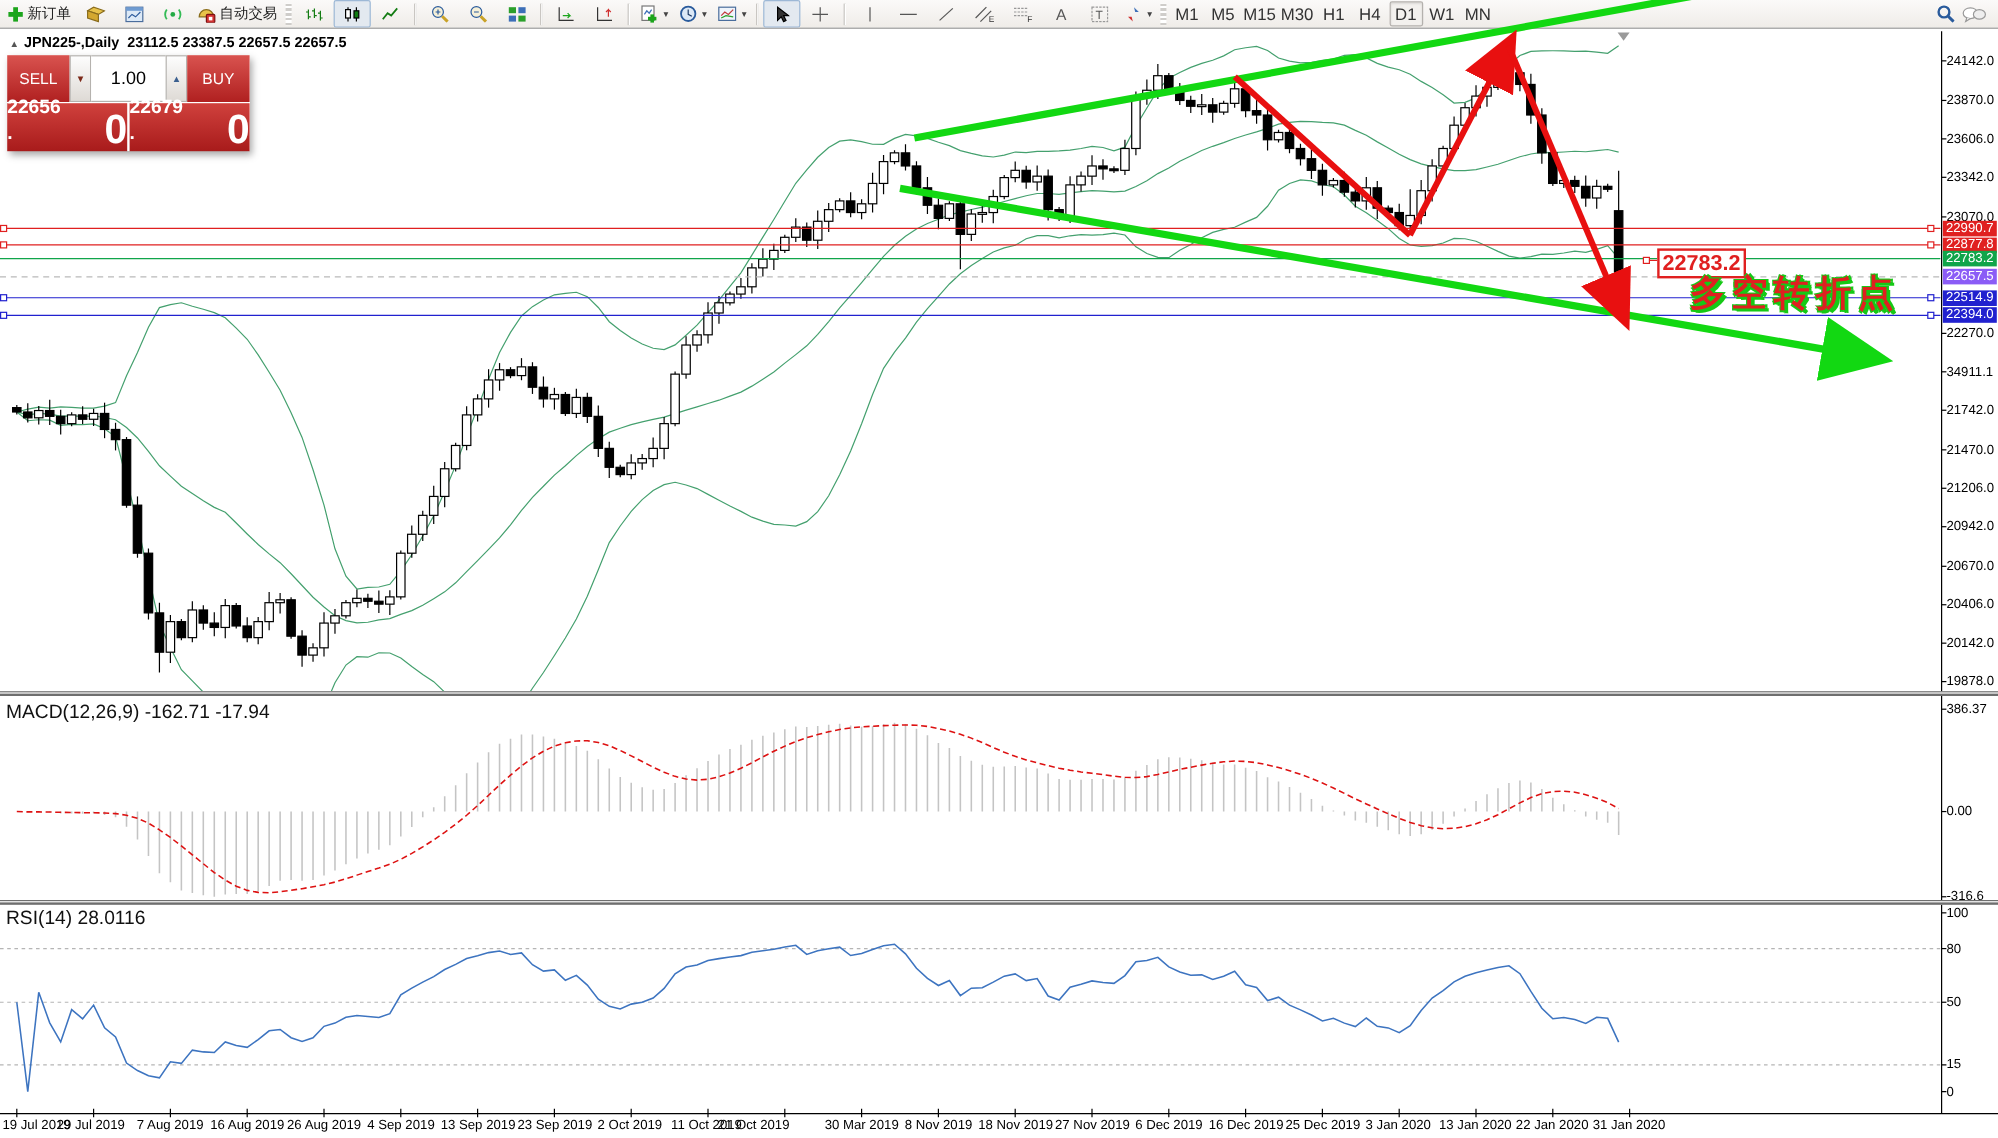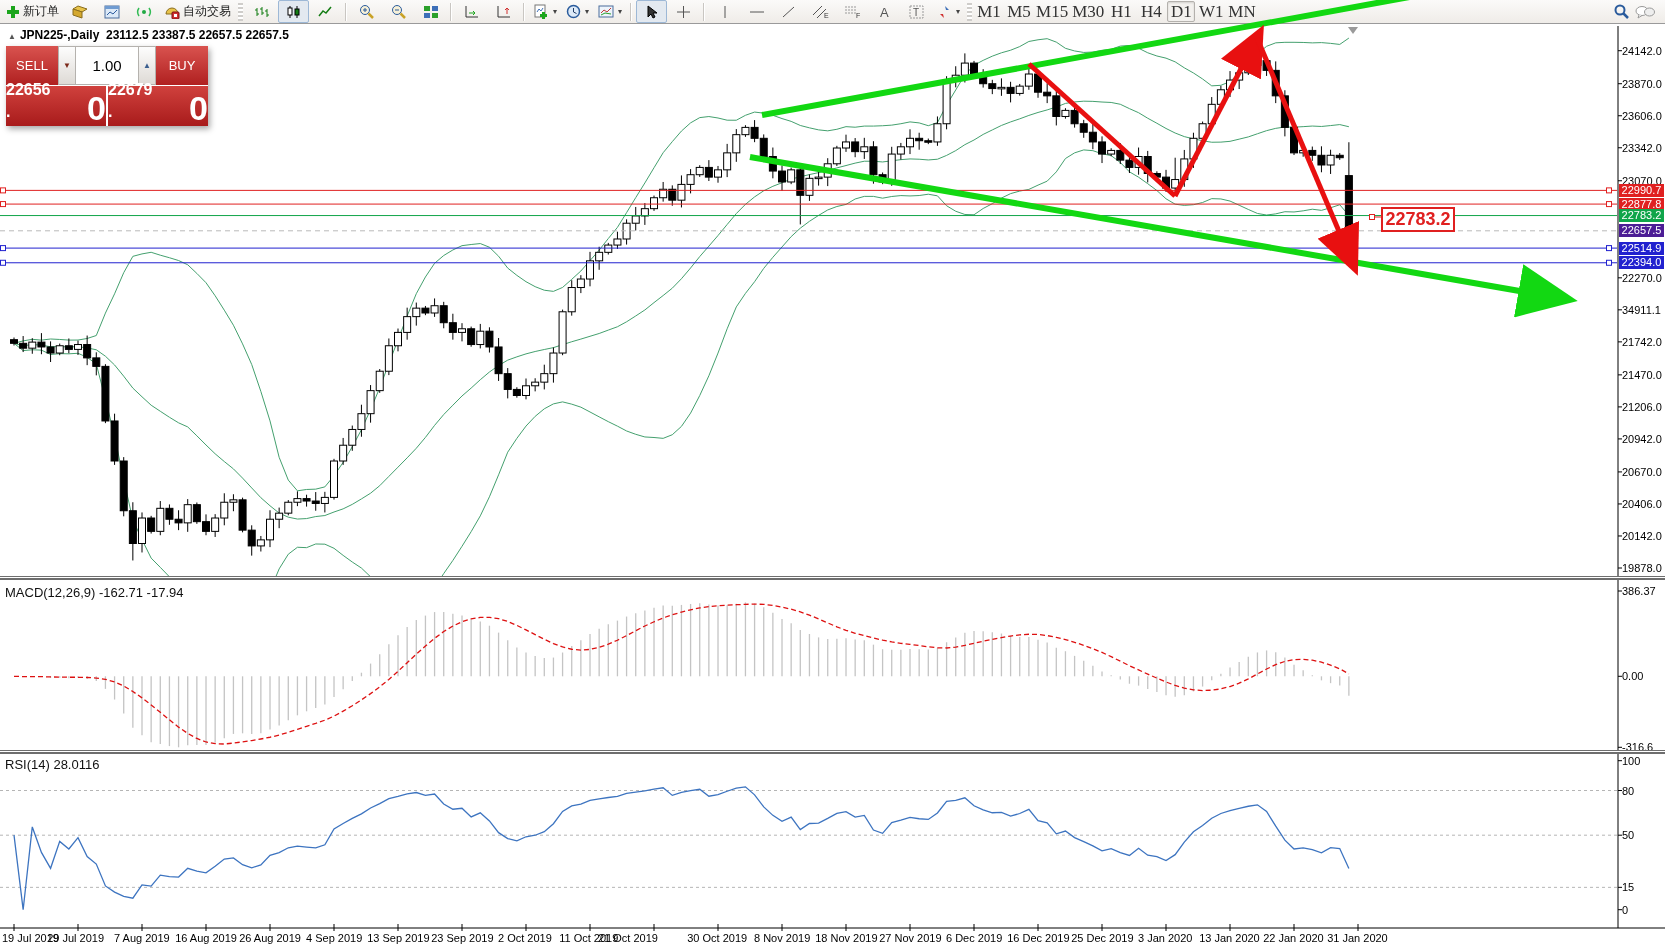--- a/index.html
+++ b/index.html
@@ -10,26 +10,26 @@
     background:linear-gradient(#fbfaf9,#efece8);border-bottom:1px solid #9a9a9a;
     display:flex;align-items:center;gap:1px;padding-left:2px;box-sizing:border-box;z-index:6;}
   .tbtn{height:21px;min-width:23px;display:flex;align-items:center;justify-content:center;
     gap:3px;padding:0 3px;border:1px solid transparent;border-radius:2px;font-size:12px;color:#222;}
   .tbtn.sunken{background:#e3e9f0;border:1px solid #9db8d6;}
   .tsep{width:1px;height:18px;background:#c9c6c2;border-right:1px solid #fff;margin:0 3px;}
   .grip{width:5px;height:18px;margin:0 2px;
     background:repeating-linear-gradient(#cfcdca 0 2px,#fff 2px 4px);}
   .caret{font-size:8px;color:#444;margin-left:1px;}
   .tf{height:19px;min-width:26px;display:flex;align-items:center;justify-content:center;
-    font-size:17px;color:#333;border:1px solid transparent;border-radius:2px;font-family:Liberation Serif, serif;}
+    font-size:14px;color:#333;border:1px solid transparent;border-radius:2px;}
   .tf.active{background:#f3f1ee;border:1px solid #b4b1ad;box-shadow:inset 0 1px 2px #00000022;}
   #tb-right{margin-left:auto;display:flex;align-items:center;gap:6px;padding-right:10px;}
   
   .axis-label{position:absolute;left:1622px;font-size:11px;color:#000;white-space:nowrap;}
-  .pane-label{position:absolute;left:5px;font-size:13px;color:#111;white-space:nowrap;z-index:3;}
+  .pane-label{position:absolute;left:5px;font-size:16px;color:#111;white-space:nowrap;z-index:3;}
   .lvl-label{position:absolute;left:1619px;width:45px;height:13px;line-height:13px;
     font-size:11px;color:#fff;text-align:center;z-index:4;white-space:nowrap;}
   .date-label{position:absolute;font-size:11px;color:#000;white-space:nowrap;z-index:3;}
   #title-row{position:absolute;left:8px;top:28px;font-size:12px;font-weight:bold;color:#000;z-index:5;}
   #title-row .tri{font-size:8px;color:#555;margin-right:4px;font-weight:normal;}
   .separator{position:absolute;left:0;width:1665px;height:4px;z-index:3;
     border-top:1px solid #6e6e6e;border-bottom:2px solid #6e6e6e;background:#fff;box-sizing:border-box;}
   
   #oneclick{position:absolute;left:6px;top:46px;width:202px;z-index:5;
     box-shadow:2px 3px 6px rgba(0,0,0,.35);font-family:"Liberation Sans",sans-serif;}
@@ -288,26 +288,27 @@
     </div>
   </div>
 
   <div class="pane-label" style="top:585px">MACD(12,26,9) -162.71 -17.94</div>
   <div class="pane-label" style="top:757px">RSI(14) 28.0116</div>
 
   <div class="separator" style="top:576px"></div>
   <div class="separator" style="top:750px"></div>
 
   <div id="callout">22783.2</div>
+  <div id="cnote">多空转折点</div>
 
   <div id="labels-holder">
       <div class="lvl-label" style="top: 183.883px; background: rgb(224, 32, 32);">22990.7</div>
       <div class="lvl-label" style="top: 197.579px; background: rgb(224, 32, 32);">22877.8</div>
       <div class="lvl-label" style="top: 209.056px; background: rgb(16, 165, 74);">22783.2</div>
-      <div class="lvl-label" style="top: 224.305px; background: #4c1d95;">22657.5</div>
+      <div class="lvl-label" style="top: 224.305px; background: #8b5cf6;">22657.5</div>
       <div class="lvl-label" style="top: 241.604px; background: rgb(33, 33, 207);">22514.9</div>
       <div class="lvl-label" style="top: 256.271px; background: rgb(33, 33, 207);">22394.0</div>
       <div class="axis-label" style="top: 44.7126px;">24142.0</div>
       <div class="axis-label" style="top: 77.7103px;">23870.0</div>
       <div class="axis-label" style="top: 109.737px;">23606.0</div>
       <div class="axis-label" style="top: 141.765px;">23342.0</div>
       <div class="axis-label" style="top: 174.762px;">23070.0</div>
       <div class="axis-label" style="top: 271.814px;">22270.0</div>
       <div class="axis-label" style="top: 303.842px;">34911.1</div>
       <div class="axis-label" style="top: 335.869px;">21742.0</div>
@@ -330,21 +331,21 @@
       <div class="date-label" style="top: 932px; left: 47.2px;">29 Jul 2019</div>
       <div class="date-label" style="top: 932px; left: 114px;">7 Aug 2019</div>
       <div class="date-label" style="top: 932px; left: 175.2px;">16 Aug 2019</div>
       <div class="date-label" style="top: 932px; left: 239.2px;">26 Aug 2019</div>
       <div class="date-label" style="top: 932px; left: 306px;">4 Sep 2019</div>
       <div class="date-label" style="top: 932px; left: 367.2px;">13 Sep 2019</div>
       <div class="date-label" style="top: 932px; left: 431.2px;">23 Sep 2019</div>
       <div class="date-label" style="top: 932px; left: 498px;">2 Oct 2019</div>
       <div class="date-label" style="top: 932px; left: 559.2px;">11 Oct 2019</div>
       <div class="date-label" style="top: 932px; left: 598px;">21 Oct 2019</div>
-      <div class="date-label" style="top: 932px; left: 687.2px;">30 Oct 2019</div>
+      <div class="date-label" style="top: 932px; left: 687.2px;">30 Mar 2019</div>
       <div class="date-label" style="top: 932px; left: 754px;">8 Nov 2019</div>
       <div class="date-label" style="top: 932px; left: 815.2px;">18 Nov 2019</div>
       <div class="date-label" style="top: 932px; left: 879.2px;">27 Nov 2019</div>
       <div class="date-label" style="top: 932px; left: 946px;">6 Dec 2019</div>
       <div class="date-label" style="top: 932px; left: 1007.2px;">16 Dec 2019</div>
       <div class="date-label" style="top: 932px; left: 1071.2px;">25 Dec 2019</div>
       <div class="date-label" style="top: 932px; left: 1138px;">3 Jan 2020</div>
       <div class="date-label" style="top: 932px; left: 1199.2px;">13 Jan 2020</div>
       <div class="date-label" style="top: 932px; left: 1263.2px;">22 Jan 2020</div>
       <div class="date-label" style="top: 932px; left: 1327.2px;">31 Jan 2020</div>

